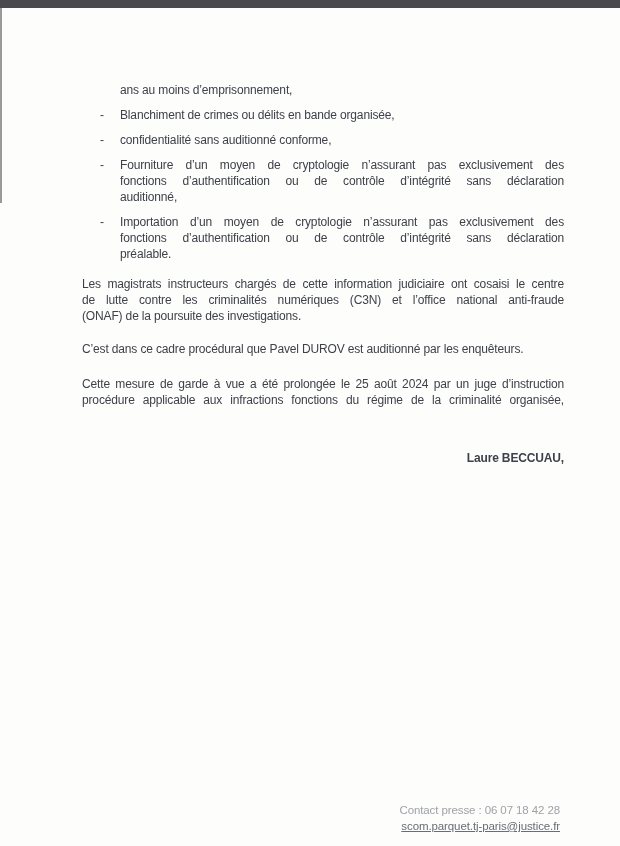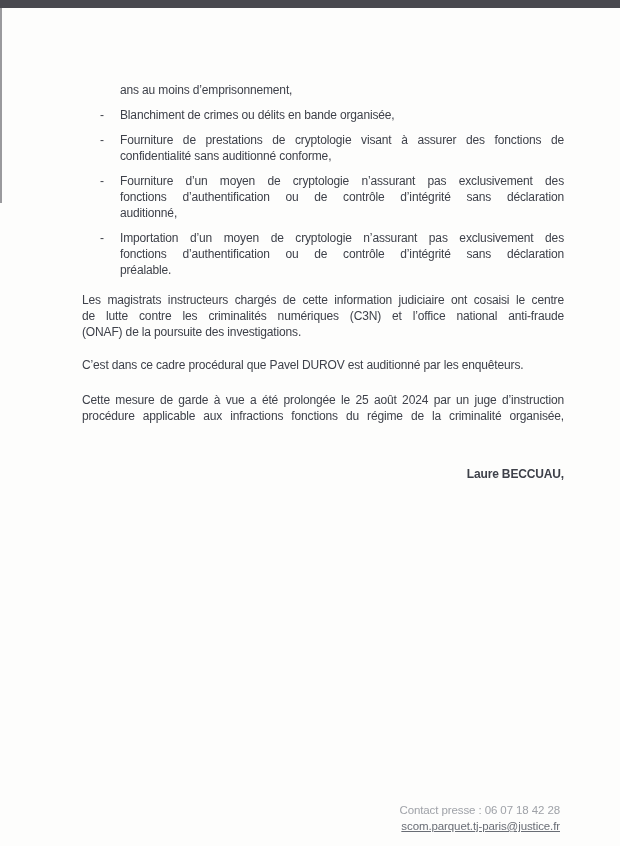--- a/index.html
+++ b/index.html
@@ -62,21 +62,20 @@
     <ul class="bullets">
       <li>
         <div class="line last">ans au moins d’emprisonnement,</div>
       </li>
       <li>
         <span class="dash">-</span>
         <div class="line last">Blanchiment de crimes ou délits en bande organisée,</div>
       </li>
       <li>
         <span class="dash">-</span>
-        <div class="line">Fourniture de prestations de cryptologie visant à assurer des fonctions de</div>
         <div class="line last">confidentialité sans auditionné conforme,</div>
       </li>
       <li>
         <span class="dash">-</span>
         <div class="line">Fourniture d’un moyen de cryptologie n’assurant pas exclusivement des</div>
         <div class="line">fonctions d’authentification ou de contrôle d’intégrité sans déclaration</div>
         <div class="line last">auditionné,</div>
       </li>
       <li>
         <span class="dash">-</span>

